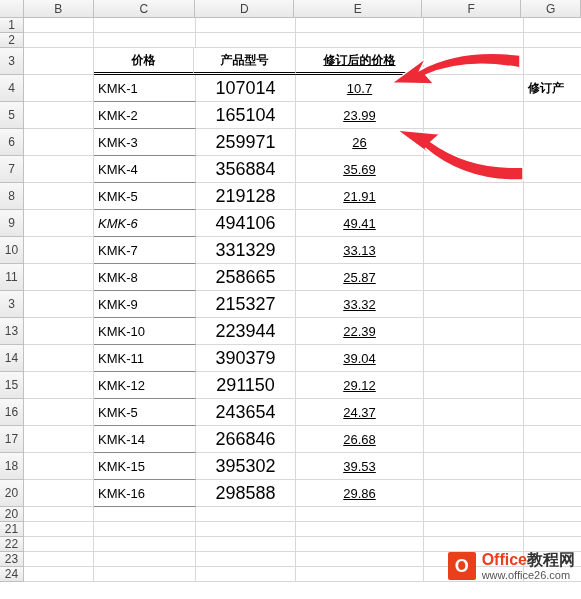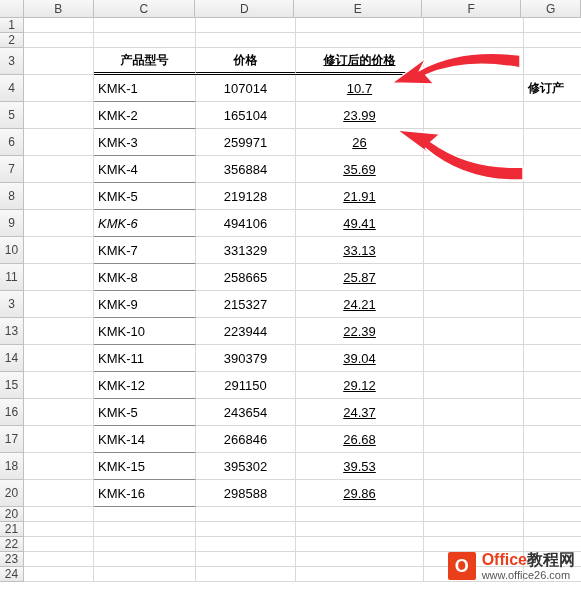--- a/index.html
+++ b/index.html
@@ -73,21 +73,21 @@
       border-bottom: 3px double #000;
     }
     .model-cell {
       font-family: Arial, sans-serif;
       font-size: 13px;
       border-bottom: 1px solid #888;
       justify-content: flex-start;
     }
     .price-cell {
       font-family: Arial, sans-serif;
-      font-size: 13px;
+      font-size: 18px;
       justify-content: center;
     }
     .revised-cell {
       font-family: Arial, sans-serif;
       font-size: 13px;
       justify-content: center;
     }
     .cell.B { width: 70px; }
     .cell.C { width: 102px; }
     .cell.D { width: 100px; }
@@ -200,22 +200,22 @@
       <div class="cell-row" style="height: 15px;">
         <div class="cell B" style="height: 100%;"></div>
         <div class="cell C" style="height: 100%;"></div>
         <div class="cell D" style="height: 100%;"></div>
         <div class="cell E" style="height: 100%;"></div>
         <div class="cell F" style="height: 100%;"></div>
         <div class="cell G" style="height: 100%;"></div>
       </div>
       <div class="cell-row" style="height: 27px;">
         <div class="cell B" style="height: 100%;"></div>
+        <div class="cell D header-cell" style="height: 100%;">价格</div>
         <div class="cell C header-cell" style="height: 100%;">产品型号</div>
-        <div class="cell D header-cell" style="height: 100%;">价格</div>
         <div class="cell E header-cell" style="height: 100%;">修订后的价格</div>
         <div class="cell F" style="height: 100%;"></div>
         <div class="cell G" style="height: 100%;"></div>
       </div>
       <div class="cell-row" style="height: 27px;">
         <div class="cell B" style="height: 100%;"></div>
         <div class="cell C model-cell" style="height: 100%;">KMK-1</div>
         <div class="cell D price-cell" style="height: 100%;">107014</div>
         <div class="cell E revised-cell" style="height: 100%;">10.7</div>
         <div class="cell F" style="height: 100%;"></div>
@@ -274,21 +274,21 @@
         <div class="cell C model-cell" style="height: 100%;">KMK-8</div>
         <div class="cell D price-cell" style="height: 100%;">258665</div>
         <div class="cell E revised-cell" style="height: 100%;">25.87</div>
         <div class="cell F" style="height: 100%;"></div>
         <div class="cell G" style="height: 100%;"></div>
       </div>
       <div class="cell-row" style="height: 27px;">
         <div class="cell B" style="height: 100%;"></div>
         <div class="cell C model-cell" style="height: 100%;">KMK-9</div>
         <div class="cell D price-cell" style="height: 100%;">215327</div>
-        <div class="cell E revised-cell" style="height: 100%;">24.21</div>
+        <div class="cell E revised-cell" style="height: 100%;">33.32</div>
         <div class="cell F" style="height: 100%;"></div>
         <div class="cell G" style="height: 100%;"></div>
       </div>
       <div class="cell-row" style="height: 27px;">
         <div class="cell B" style="height: 100%;"></div>
         <div class="cell C model-cell" style="height: 100%;">KMK-10</div>
         <div class="cell D price-cell" style="height: 100%;">223944</div>
         <div class="cell E revised-cell" style="height: 100%;">22.39</div>
         <div class="cell F" style="height: 100%;"></div>
         <div class="cell G" style="height: 100%;"></div>

